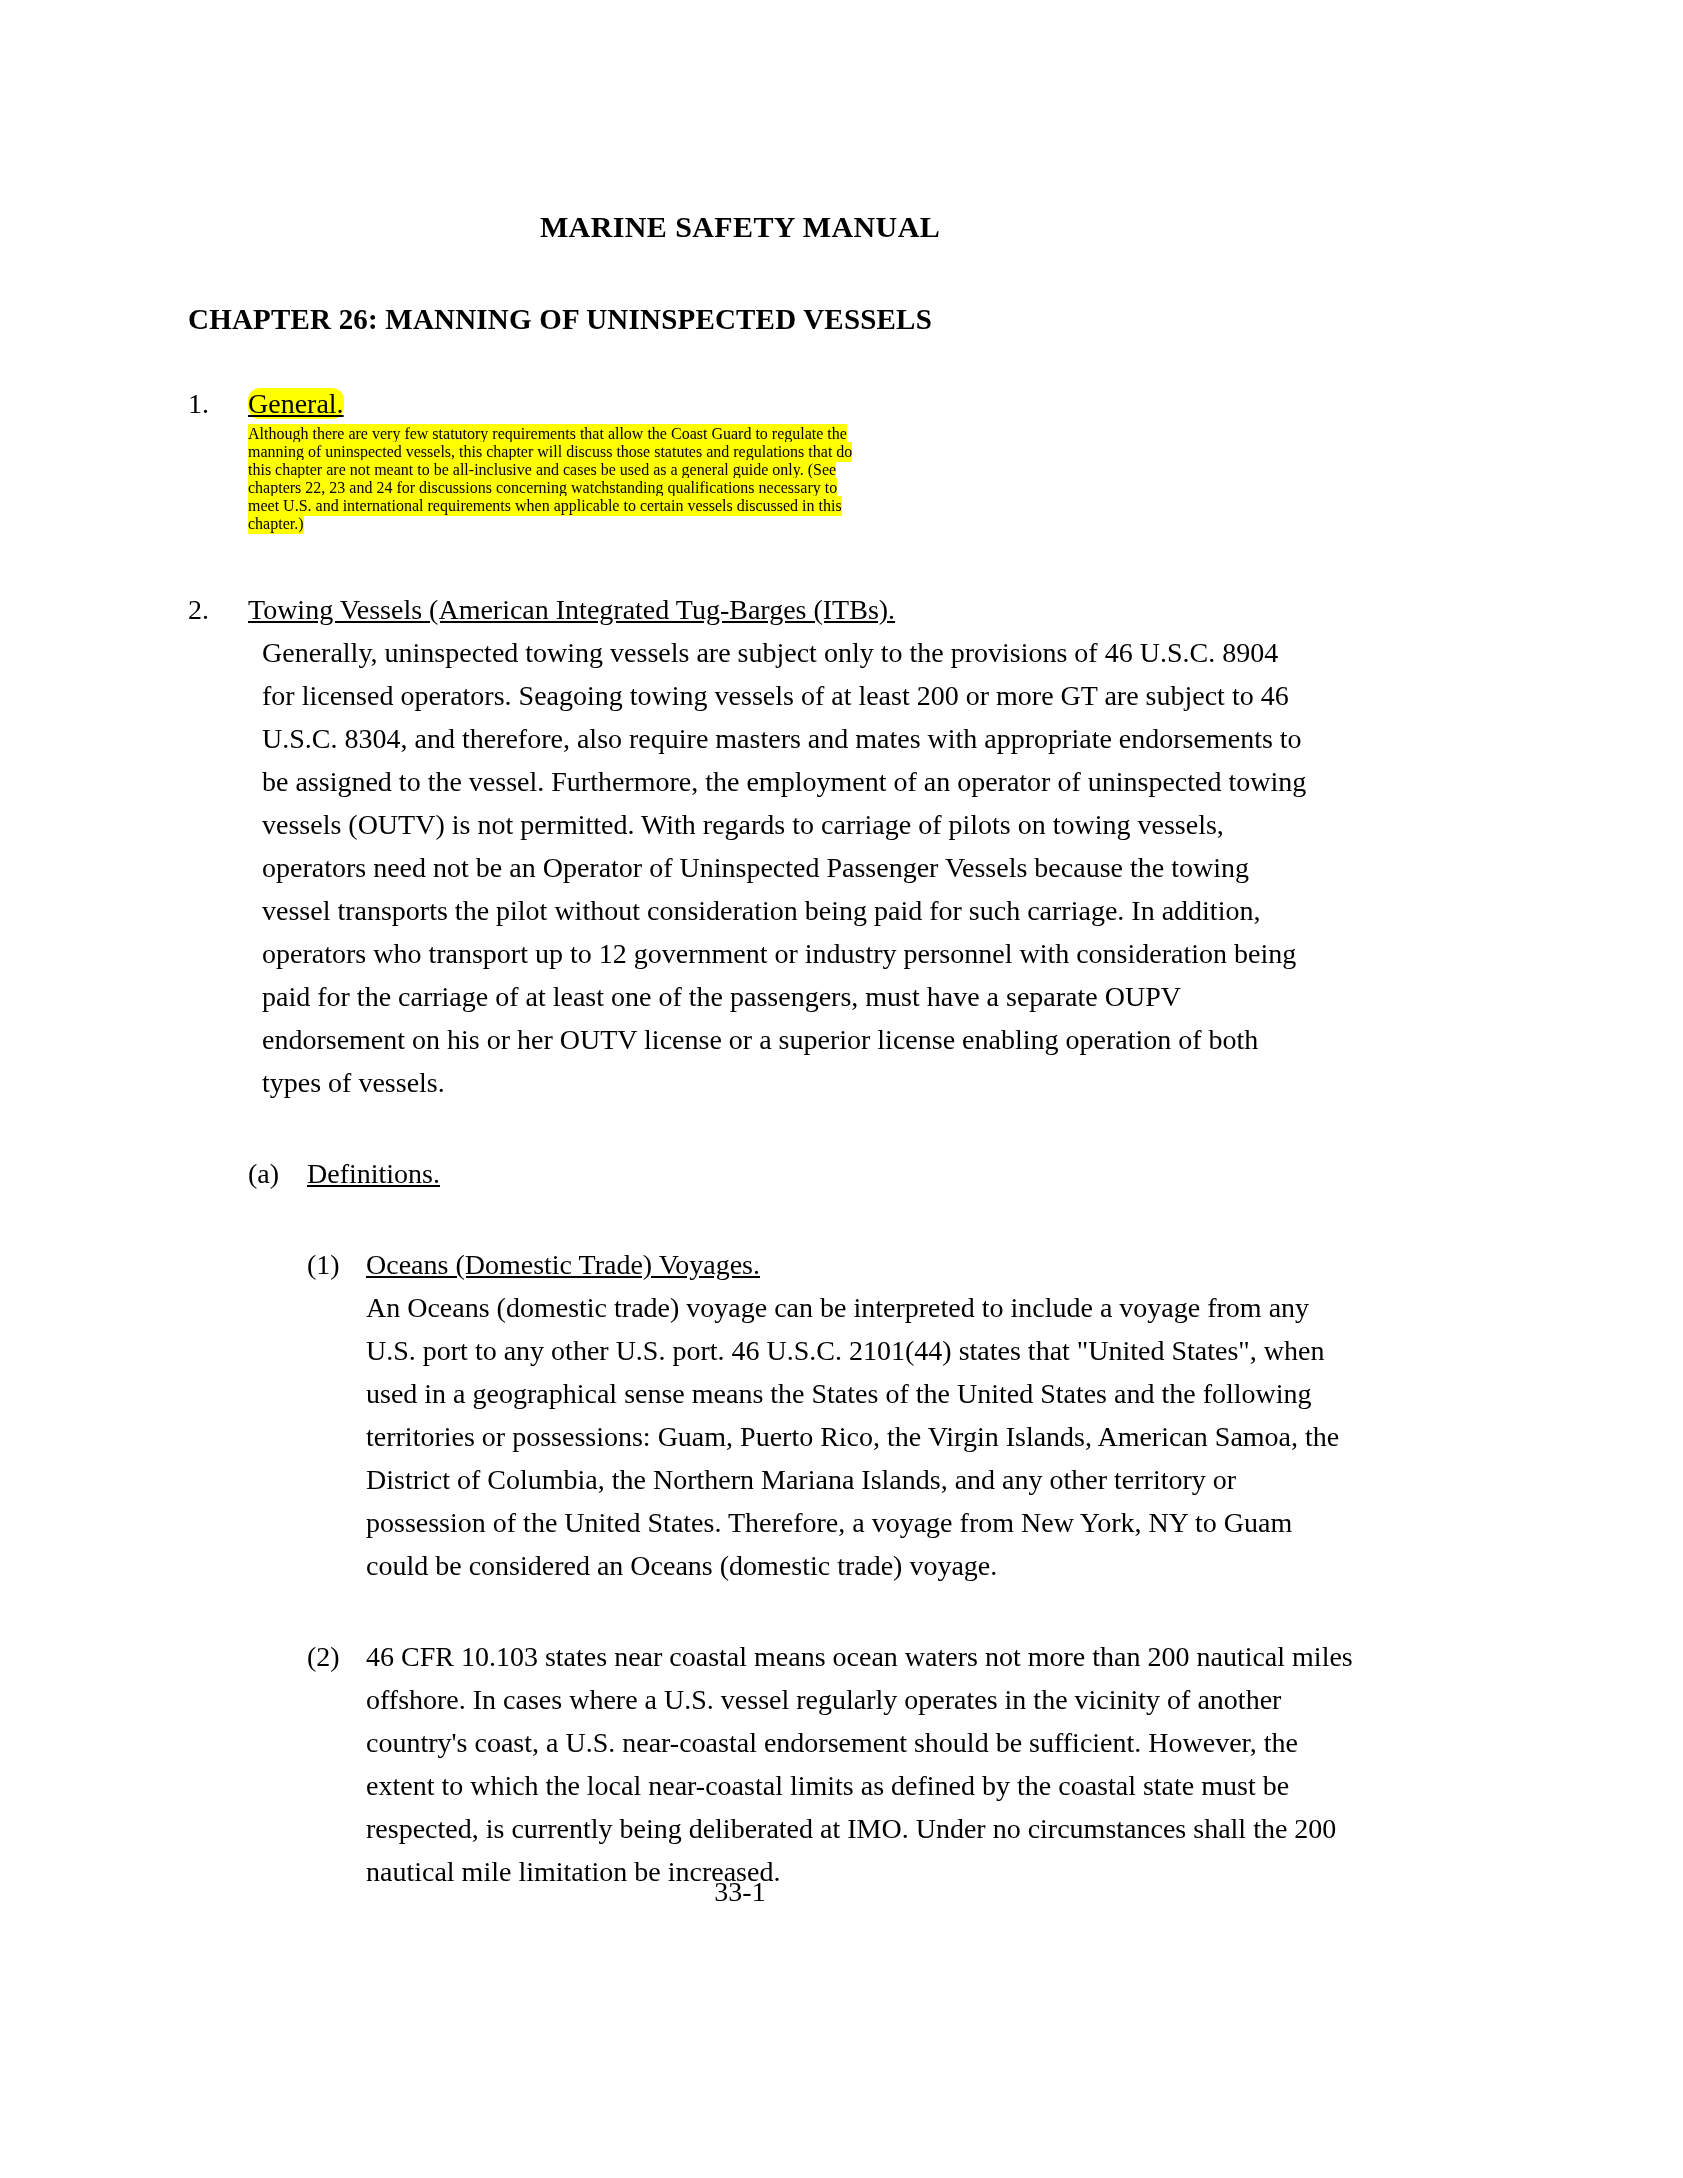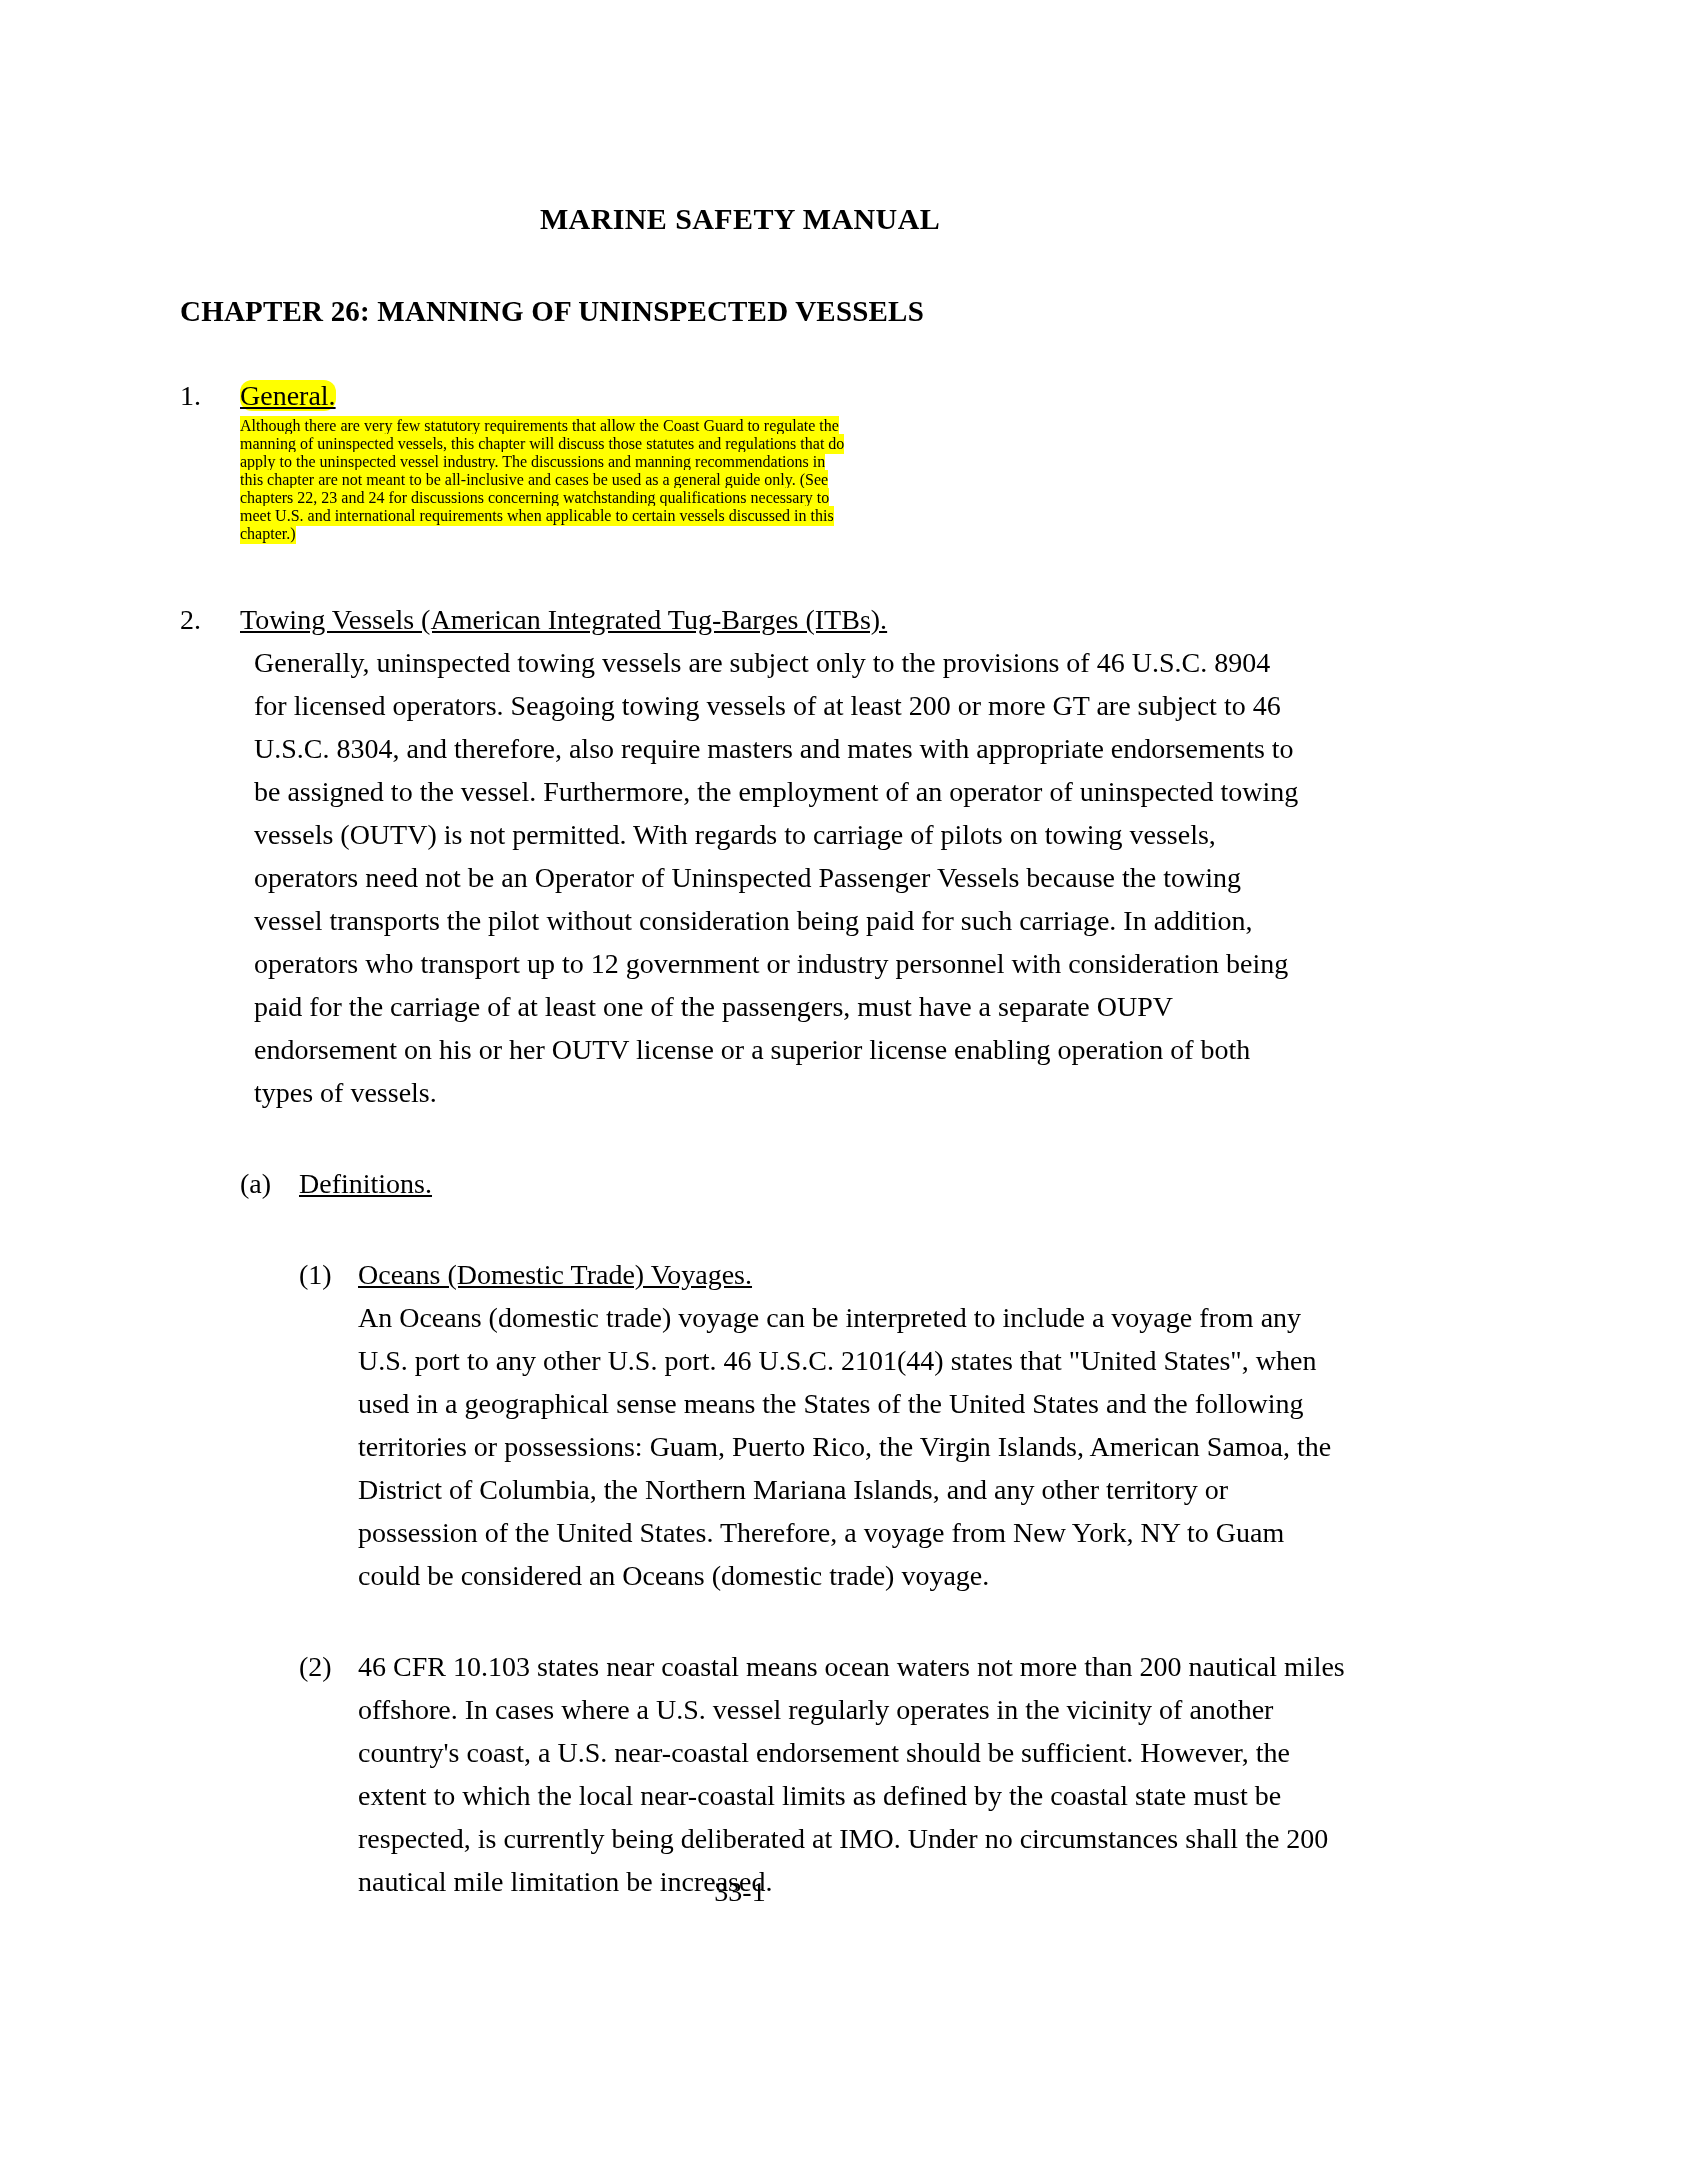--- a/index.html
+++ b/index.html
@@ -14,21 +14,21 @@
     font-family: "Liberation Serif", "DejaVu Serif", serif;
     color: #000000;
     -webkit-font-smoothing: antialiased;
   }
 
   .page {
     position: relative;
     width: 1480px;
     height: 2178px;
     box-sizing: border-box;
-    padding: 4px;
+    padding: 12px;
     overflow: hidden;
   }
 
   
   .doc-title {
     text-align: center;
     font-weight: bold;
     font-size: 30px;
     letter-spacing: 0.4px;
     margin: 0;
@@ -160,21 +160,20 @@
   <h2 class="chapter-heading">CHAPTER 26:  MANNING OF UNINSPECTED VESSELS</h2>
 
   <div class="item">
     <span class="marker">1.</span>
     <div class="heading-line">
       <span class="heading hl">General.</span>
     </div>
     <div class="hl-block">
       <span class="hl-line"><span>Although there are very few statutory requirements that allow the Coast Guard to regulate the</span></span>
       <span class="hl-line"><span>manning of uninspected vessels, this chapter will discuss those statutes and regulations that do</span></span>
-      <span class="hl-line"><span>apply to the uninspected vessel industry.  The discussions and manning recommendations in</span></span>
       <span class="hl-line"><span>this chapter are not meant to be all-inclusive and cases be used as a general guide only.  (See</span></span>
       <span class="hl-line"><span>chapters 22, 23 and 24 for discussions concerning watchstanding qualifications necessary to</span></span>
       <span class="hl-line"><span>meet U.S. and international requirements when applicable to certain vessels discussed in this</span></span>
       <span class="hl-line"><span>chapter.)</span></span>
     </div>
   </div>
 
   <div class="item" style="margin-top:55px;">
     <span class="marker">2.</span>
     <div class="heading-line">

